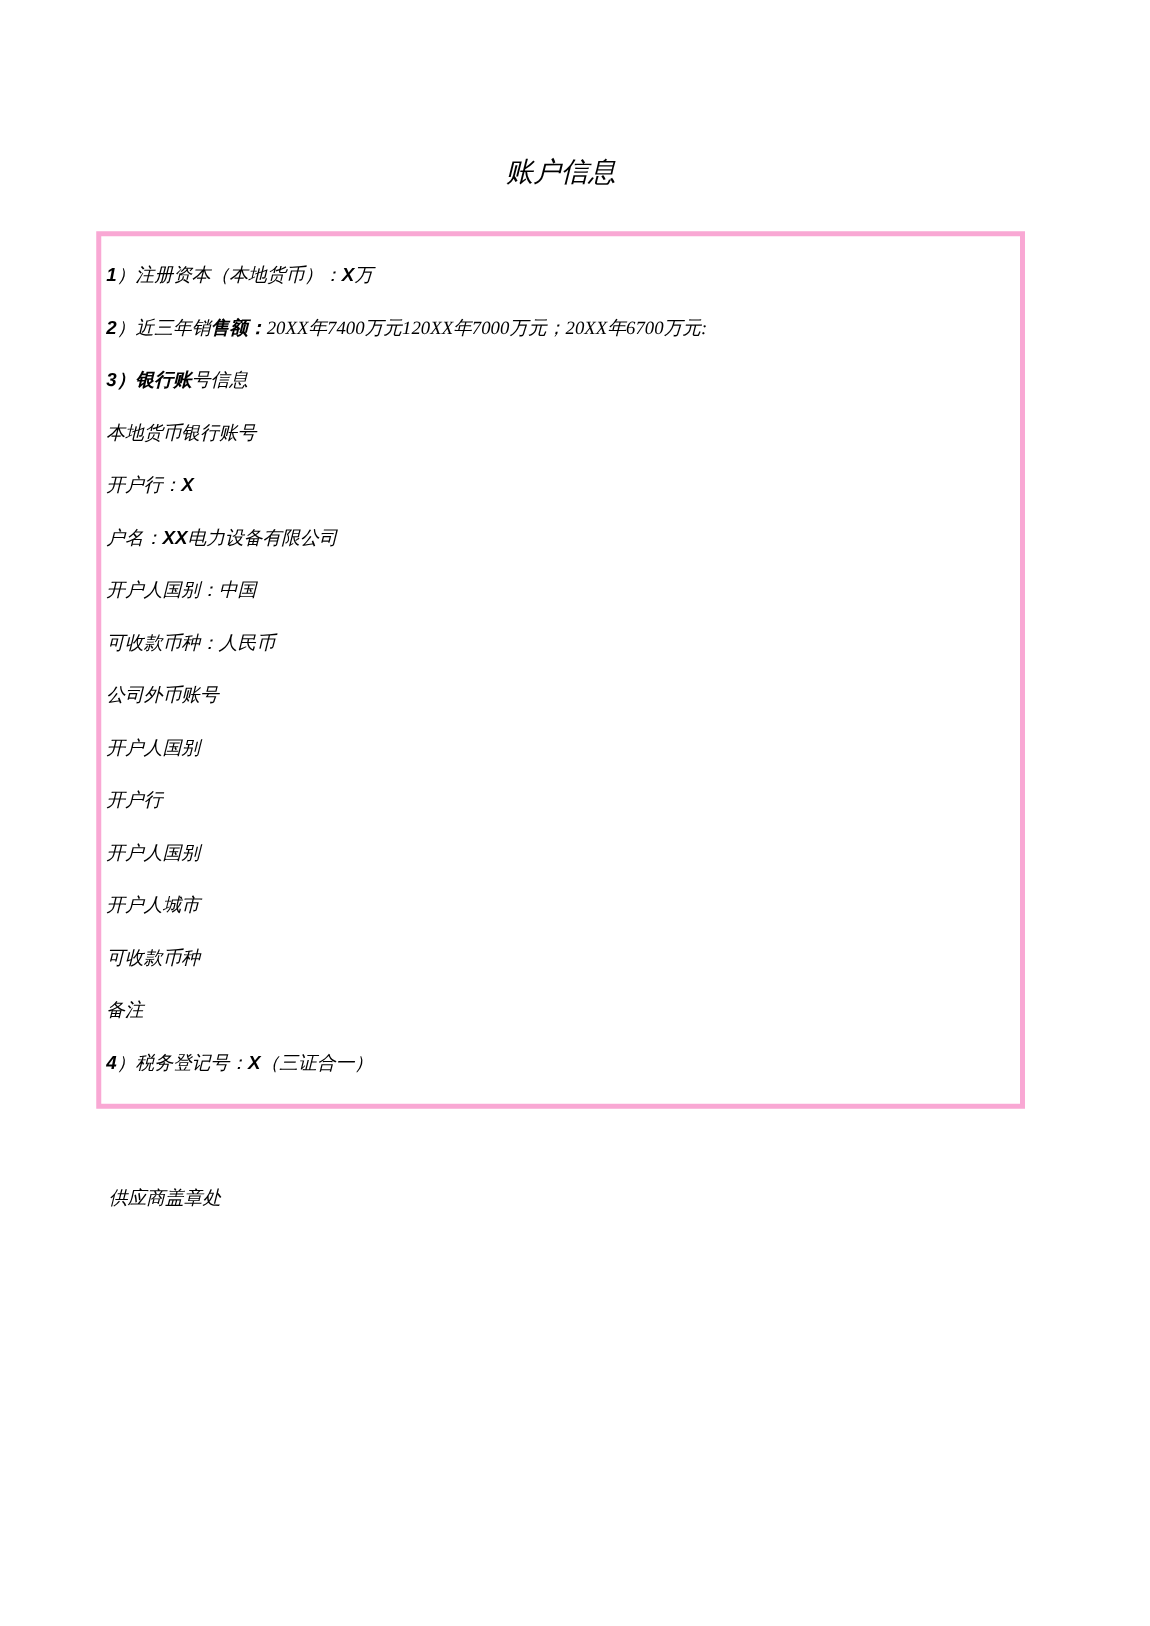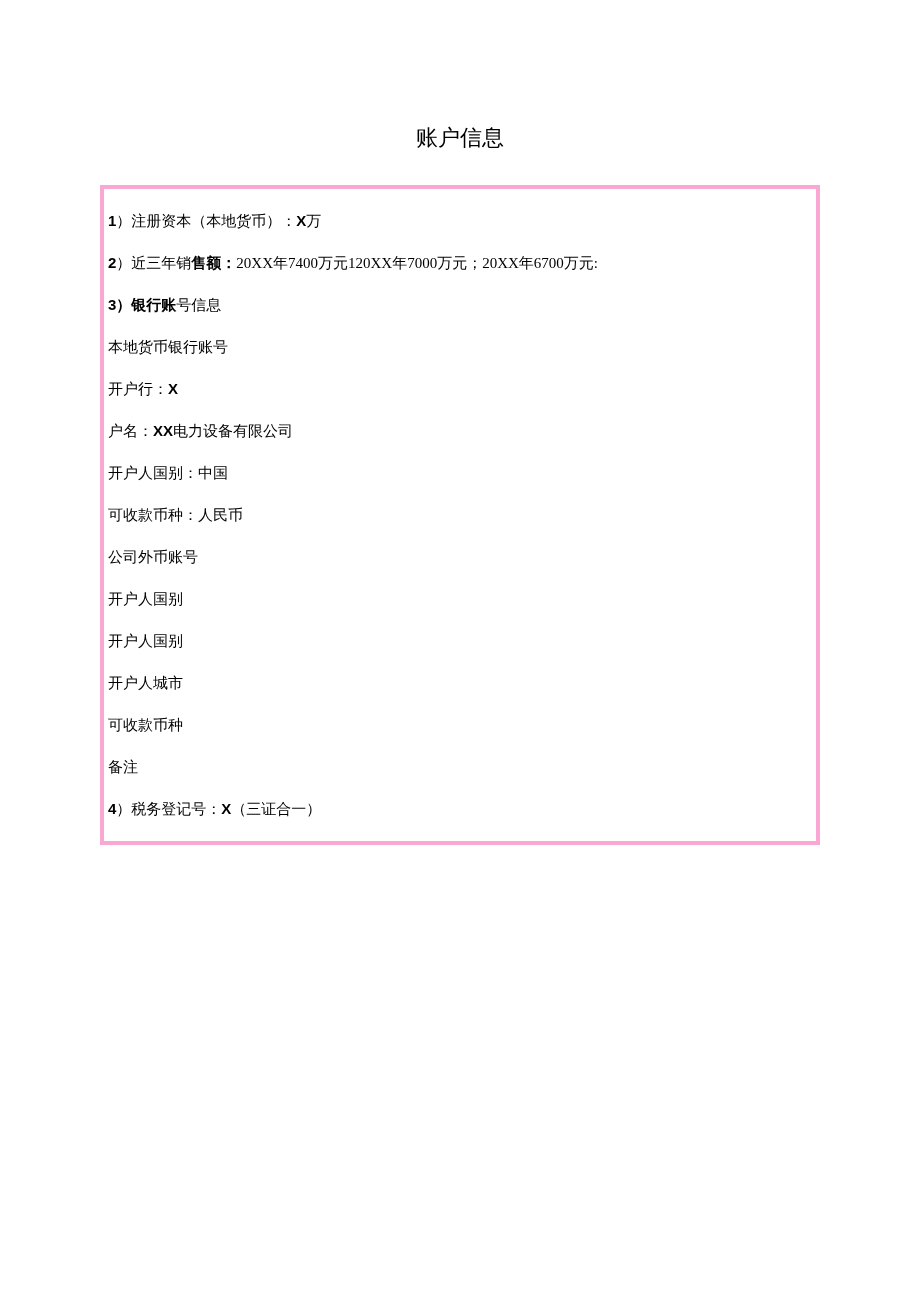--- a/index.html
+++ b/index.html
@@ -6,21 +6,22 @@
   body {
     width: 920px;
     height: 1301px;
     background: #ffffff;
     font-family: "SimSun", "宋体", serif;
     color: #000;
     font-size: 15px;
     line-height: 1.6;
   }
   .page {
-    padding: 120px 100px 0 100px;
+    padding: 120px 100px 0 77px;
+    font-style: italic;
   }
   .title {
     text-align: center;
     font-size: 22px;
     margin-bottom: 30px;
     font-weight: normal;
   }
   .box {
     border: 4px solid #f9a8d4;
     padding: 6px 4px;
@@ -71,24 +72,26 @@
 
     <div class="row">
       <span>户名：</span><span class="bold">XX</span><span>电力设备有限公司</span>
     </div>
 
 
     <div class="row">开户人国别：中国</div>
     <div class="row">可收款币种：人民币</div>
     <div class="row">公司外币账号</div>
     <div class="row">开户人国别</div>
+    <div class="row">开户行</div>
     <div class="row">开户人国别</div>
     <div class="row">开户人城市</div>
     <div class="row">可收款币种</div>
     <div class="row">备注</div>
 
     <div class="row">
       <span class="num">4</span><span>）税务登记号：</span><span class="bold">X</span><span>（三证合一）</span>
     </div>
 
   </div>
 
+  <div class="footer">供应商盖章处</div>
 </div>
 
 </body></html>

